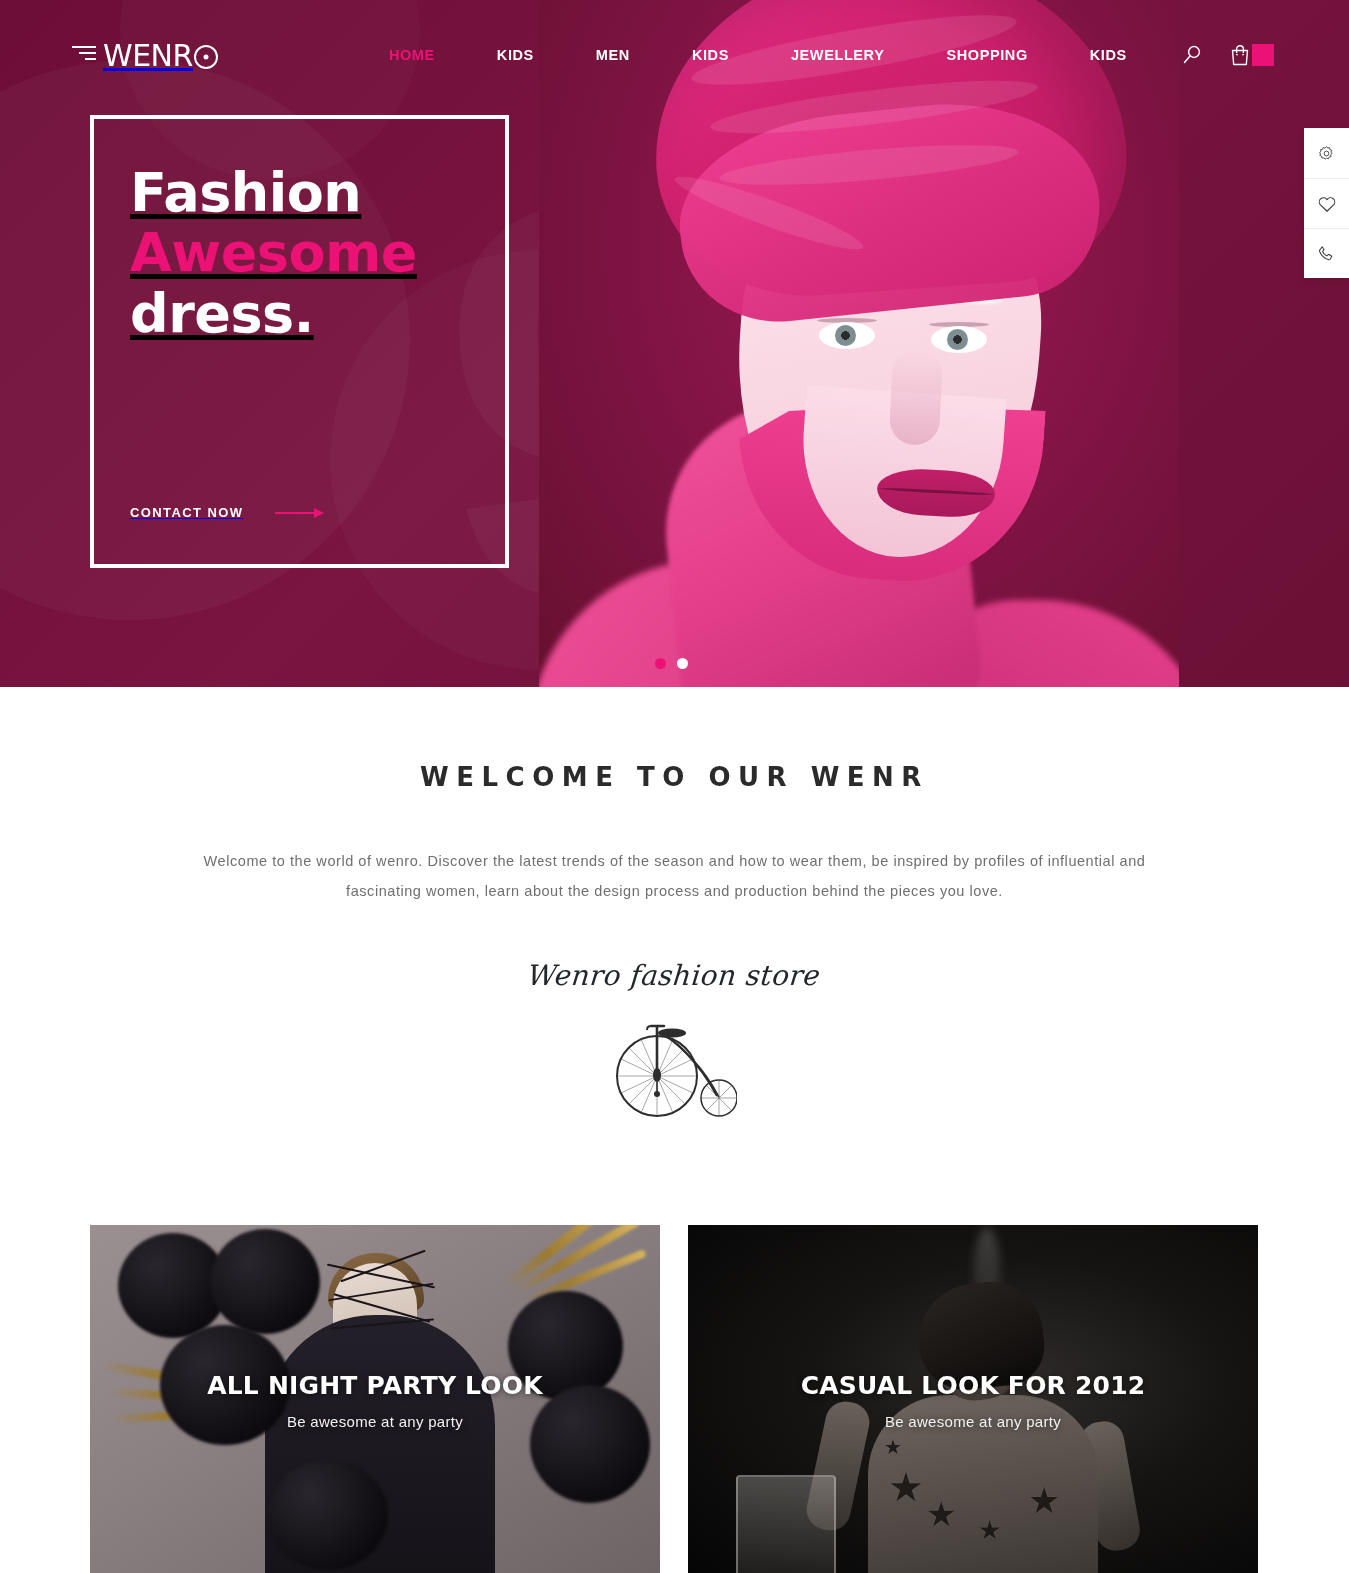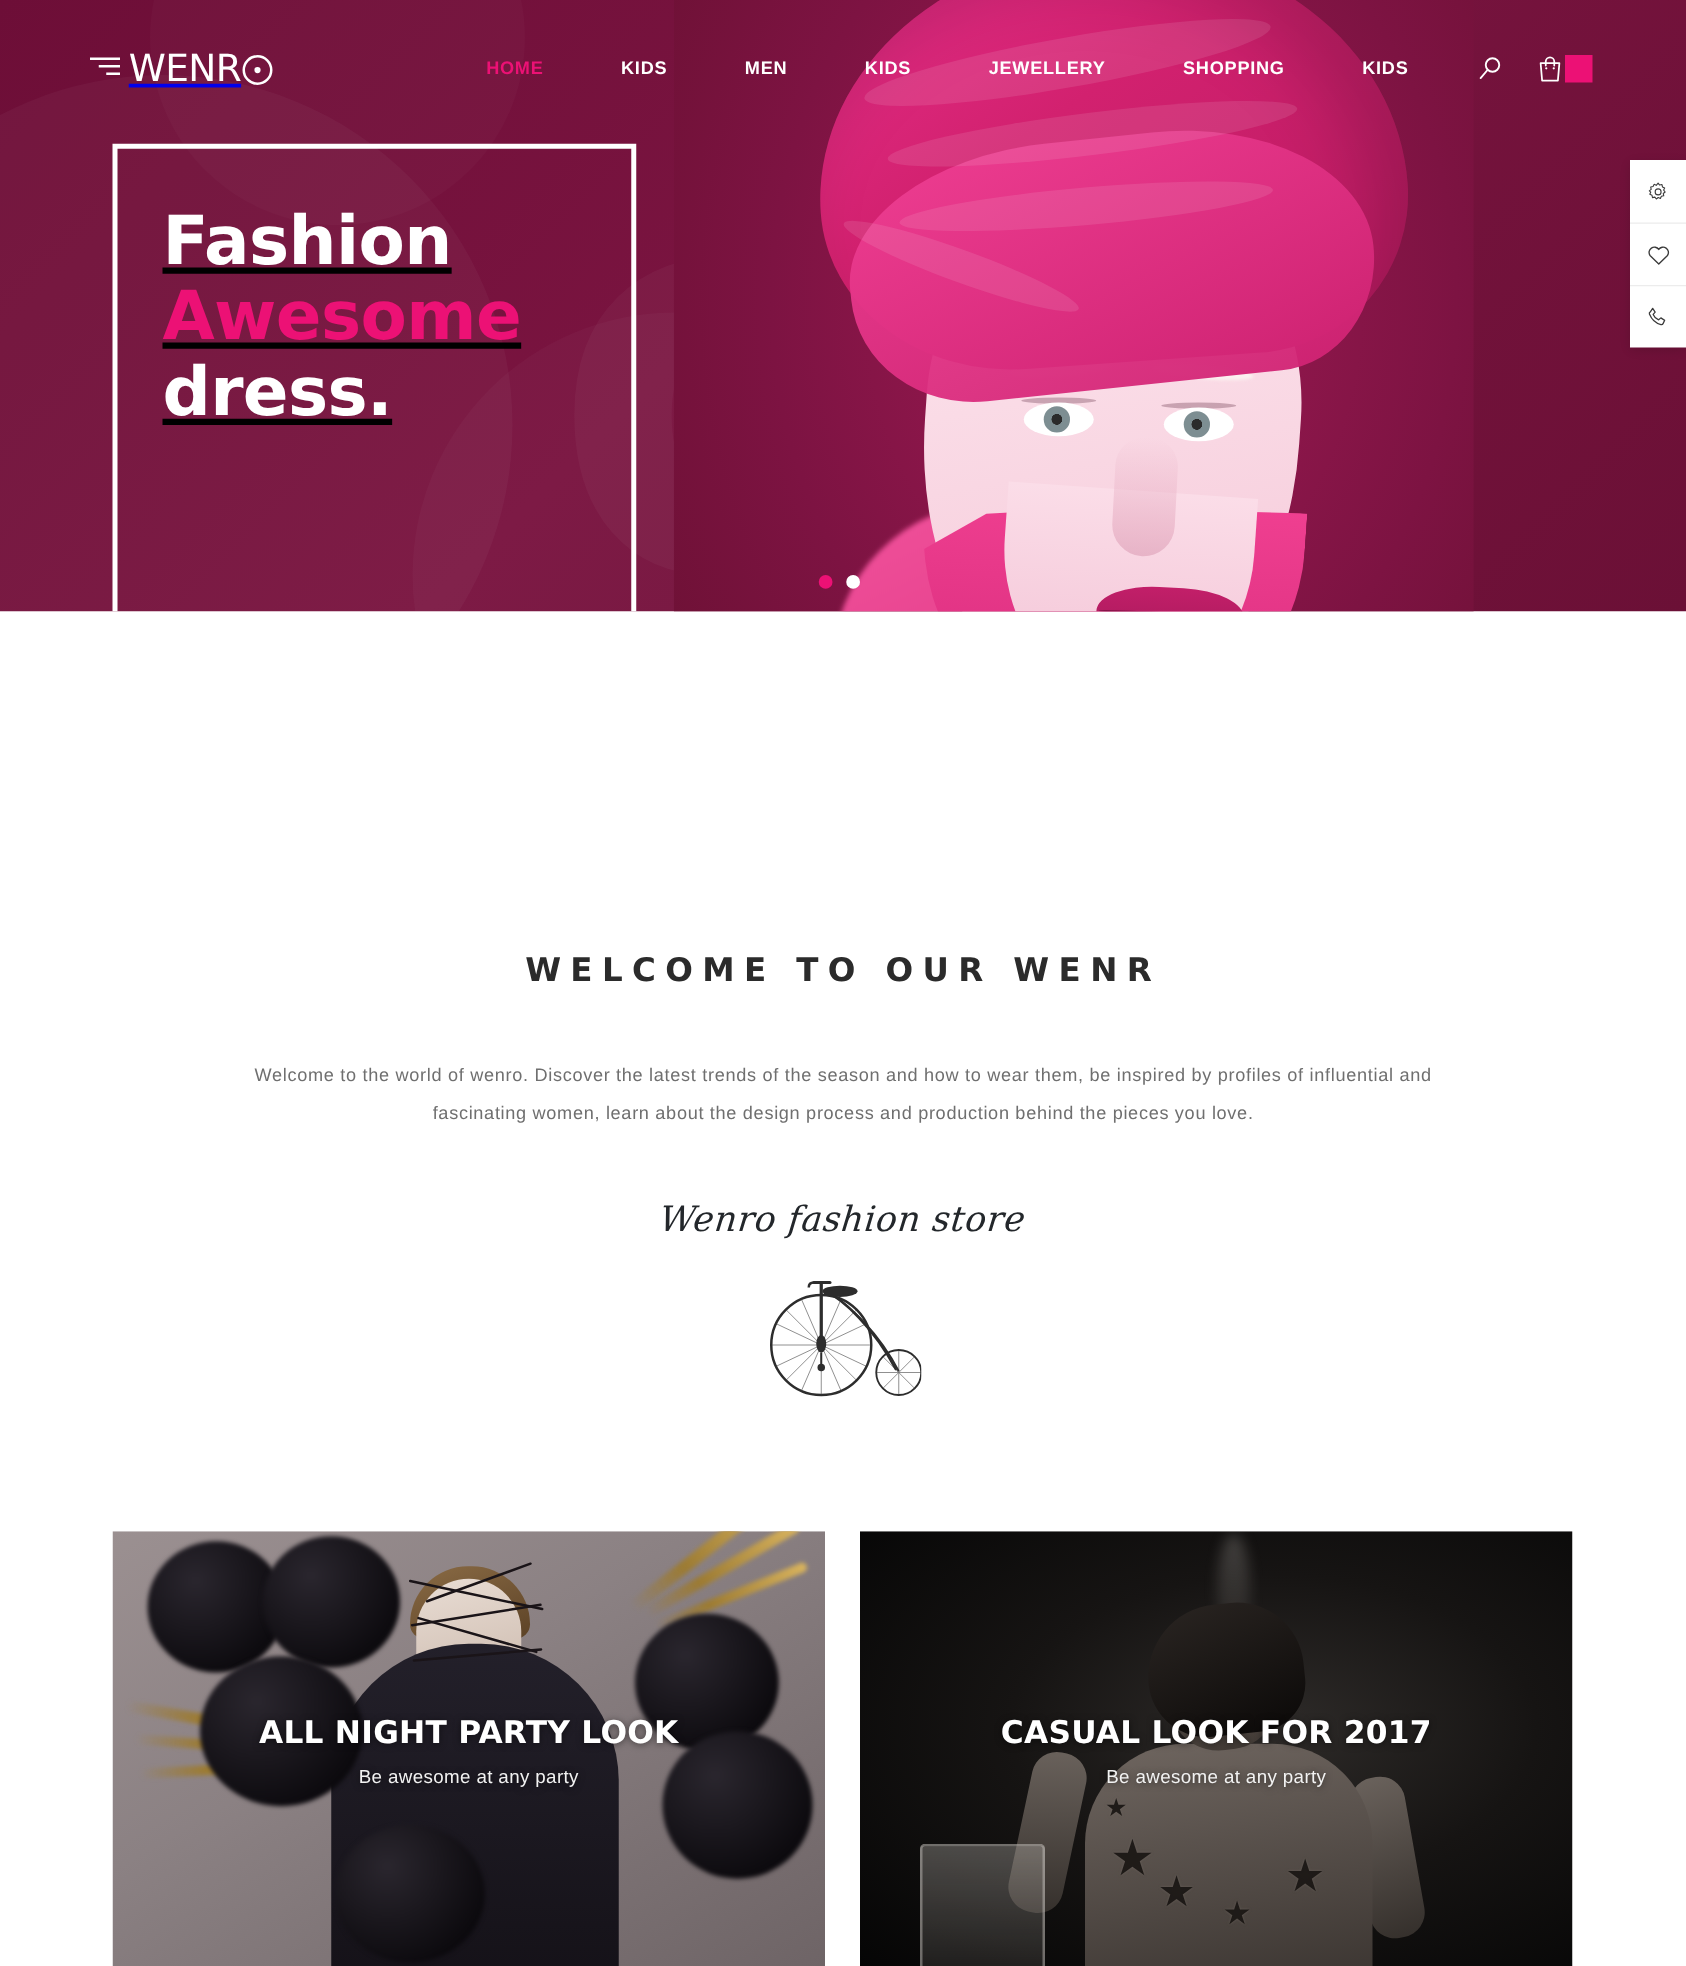--- a/index.html
+++ b/index.html
@@ -16,21 +16,21 @@
     position: relative;
     width: 1349px;
     height: 1573px;
     overflow: hidden;
   }
 
   
   .hero {
     position: relative;
     width: 1349px;
-    height: 489px;
+    height: 687px;
     overflow: hidden;
     background: linear-gradient(135deg, #6d0e37 0%, #7a1440 45%, #6b1036 100%);
   }
 
   .hero-bgshapes {
     position: absolute;
     inset: 0;
     overflow: hidden;
   }
   .blob {
@@ -771,20 +771,20 @@
       <span class="c2-head"></span>
       <span class="c2-hair"></span>
       <span class="star" style="left:196px;top:212px;font-size:20px;">★</span>
       <span class="star" style="left:200px;top:242px;font-size:40px;">★</span>
       <span class="star" style="left:238px;top:272px;font-size:34px;">★</span>
       <span class="star" style="left:340px;top:258px;font-size:36px;">★</span>
       <span class="star" style="left:290px;top:292px;font-size:26px;">★</span>
       <span class="c2-glass"></span>
       <span class="card-overlay"></span>
       <div class="card-text">
-        <div class="card-title">CASUAL LOOK FOR 2017</div>
+        <div class="card-title">CASUAL LOOK FOR 2012</div>
         <div class="card-sub">Be awesome at any party</div>
       </div>
     </article>
 
   </section>
 
 </div>
 
 </body></html>

